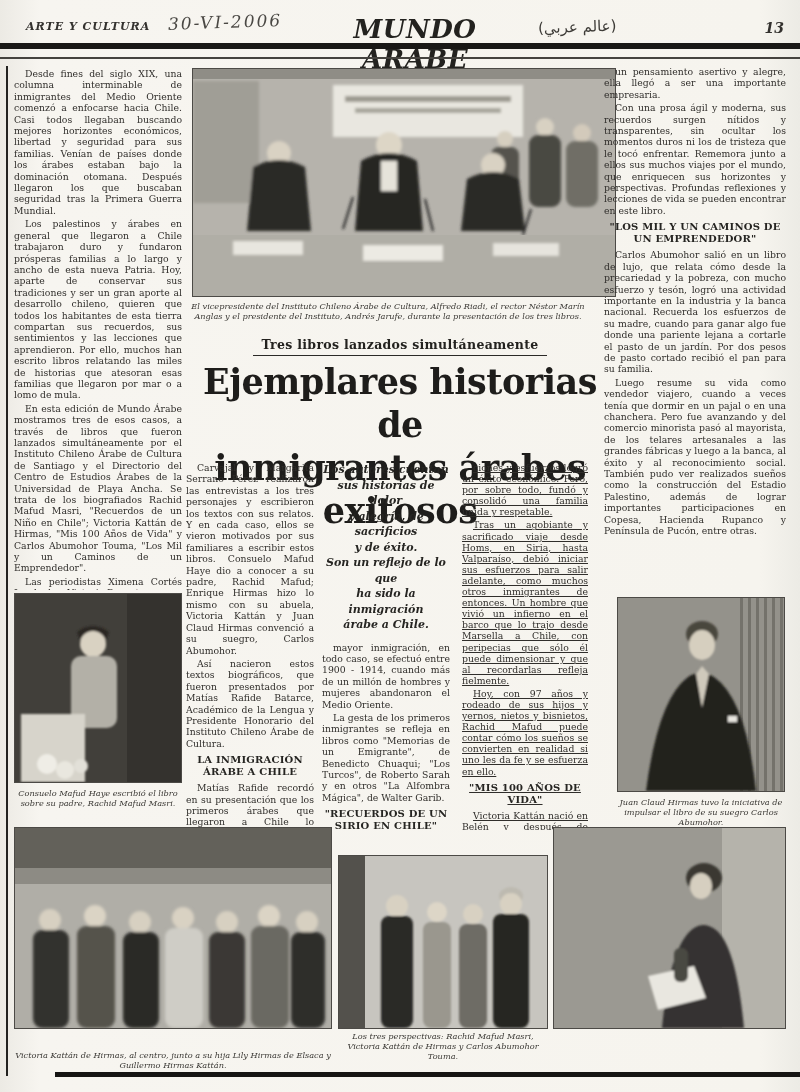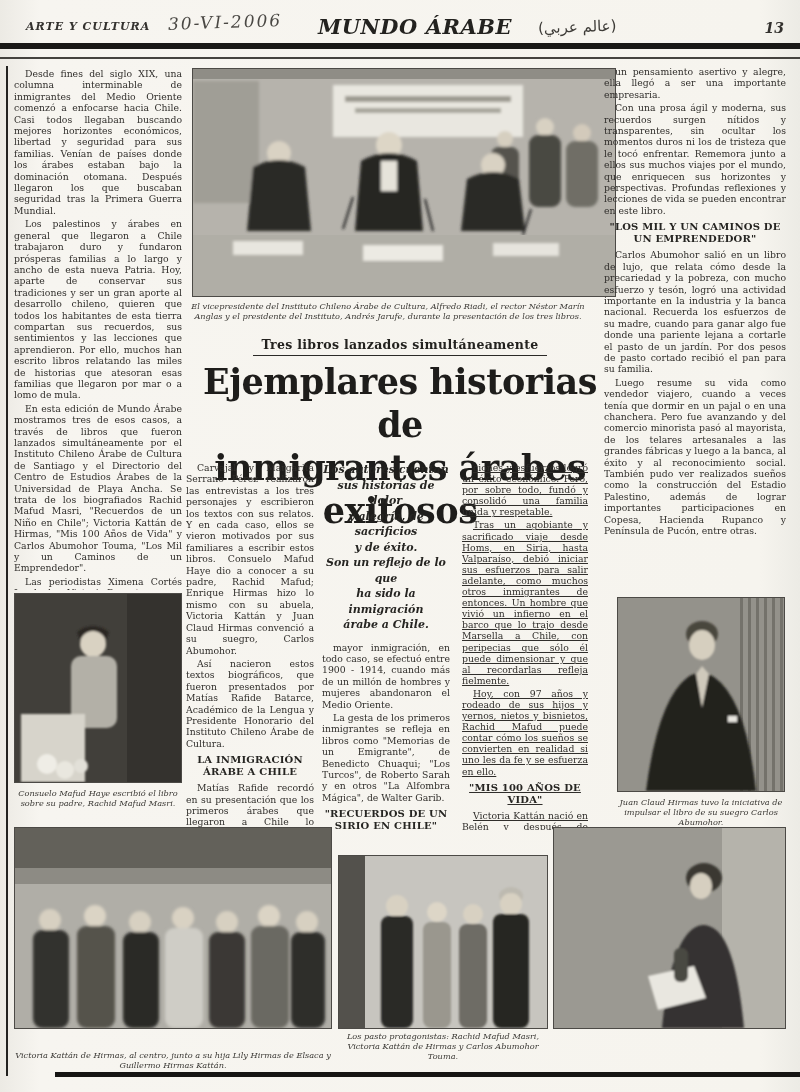--- a/index.html
+++ b/index.html
@@ -7,21 +7,21 @@
     position:relative;width:800px;height:1092px;margin:0 auto;
     background:linear-gradient(90deg,#eceae4 0%,#f7f5f0 5%,#f6f4ee 95%,#ecebe5 100%);
     font-family:"DejaVu Serif", serif;color:#2d2b28;overflow:hidden;
   }
   
   .hdr-section{position:absolute;left:14px;top:20px;font-style:italic;font-weight:bold;
     font-size:11px;letter-spacing:1px;color:#33312e;margin-left:12px;}
   .hdr-date{position:absolute;left:168px;top:12px;font-style:italic;font-size:17px;
     letter-spacing:2px;color:#4a4844;transform:rotate(-2deg);font-family:"DejaVu Serif",serif;}
   .hdr-masthead{position:absolute;left:300px;top:14px;width:230px;text-align:center;
-    font-weight:bold;font-style:italic;font-size:21px;letter-spacing:.5px;color:#23221f;}
+    font-weight:bold;font-style:italic;font-size:26px;letter-spacing:.5px;color:#23221f;}
   .hdr-arabic{position:absolute;left:538px;top:18px;font-size:15px;color:#3d3b37;
     font-family:"DejaVu Sans",sans-serif;transform:rotate(-2deg);}
   .hdr-page{position:absolute;right:16px;top:20px;font-style:italic;font-weight:bold;
     font-size:14px;color:#33312e;}
   .rule-thick{position:absolute;left:0;top:43px;width:800px;height:6px;background:#191816;}
   .rule-thin{position:absolute;left:0;top:57px;width:800px;height:2px;background:#45433f;}
   .edge-left{position:absolute;left:6px;top:66px;width:2px;height:1010px;background:#232220;}
   .rule-bottom{position:absolute;left:55px;top:1072px;width:745px;height:5px;background:#161513;}
   
   .col{position:absolute;font-size:9.3px;line-height:11.4px;text-align:justify;
@@ -245,21 +245,21 @@
         <circle cx="98" cy="56" r="10" fill="#ddd6c7"></circle>
           <rect x="84" y="66" width="28" height="106" rx="8" fill="#9a978e"></rect>
         <circle cx="134" cy="58" r="10" fill="#d8d1c2"></circle>
           <rect x="120" y="68" width="28" height="104" rx="8" fill="#6e6c65"></rect>
         <ellipse cx="172" cy="40" rx="12" ry="9" fill="#bdbab0"></ellipse>
         <circle cx="172" cy="48" r="11" fill="#d8d1c2"></circle>
           <rect x="154" y="58" width="36" height="114" rx="8" fill="#272623"></rect>
       </g>
     </svg>
   </div>
-  <div class="caption" style="left:338px;top:1031px;width:210px;">Los pasto protagonistas: Rachid Mafud Masri, Victoria Kattán de Hirmas y Carlos Abumohor Touma.</div>
+  <div class="caption" style="left:338px;top:1031px;width:210px;">Los tres perspectivas: Rachid Mafud Masri, Victoria Kattán de Hirmas y Carlos Abumohor Touma.</div>
 
   <div class="photo" style="left:553px;top:827px;width:233px;height:202px;">
     <svg viewBox="0 0 231 200" width="231" height="200">
       <defs>
           <filter id="b6">
             <feGaussianBlur stdDeviation="1.3"></feGaussianBlur>
           </filter>
         </defs>
       <rect width="231" height="200" fill="#9b9992"></rect>
       <rect x="168" y="0" width="63" height="200" fill="#b5b3ab"></rect>

